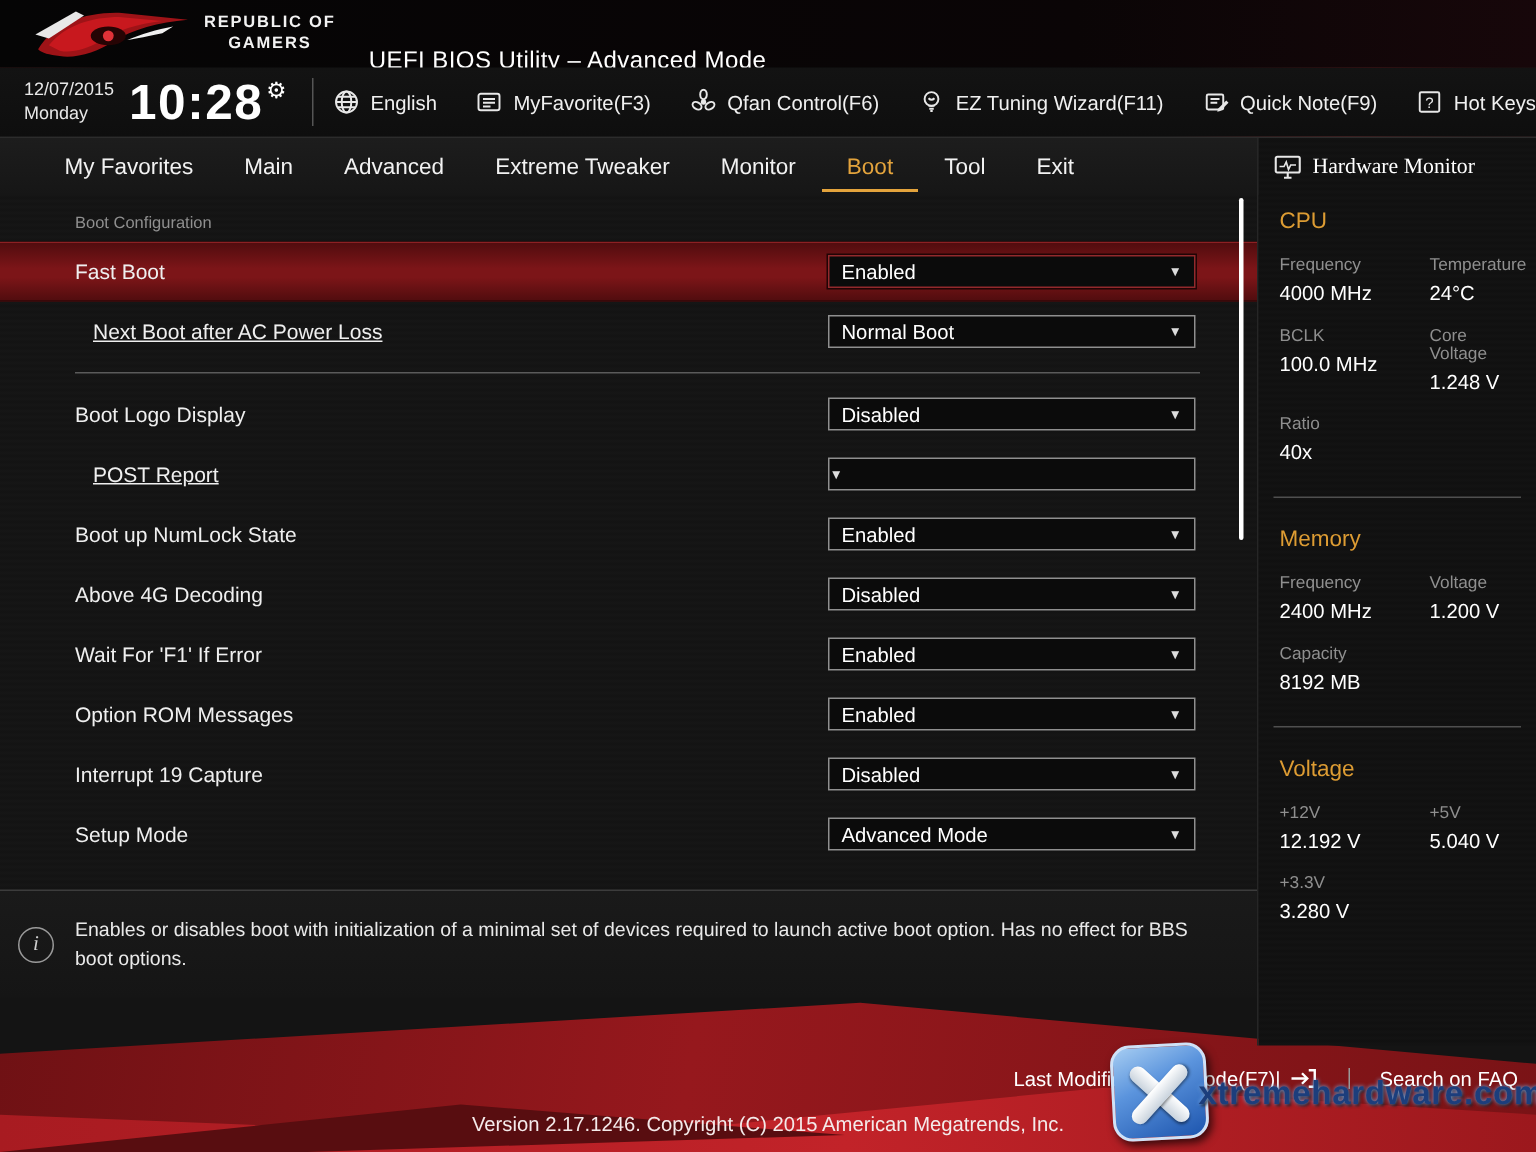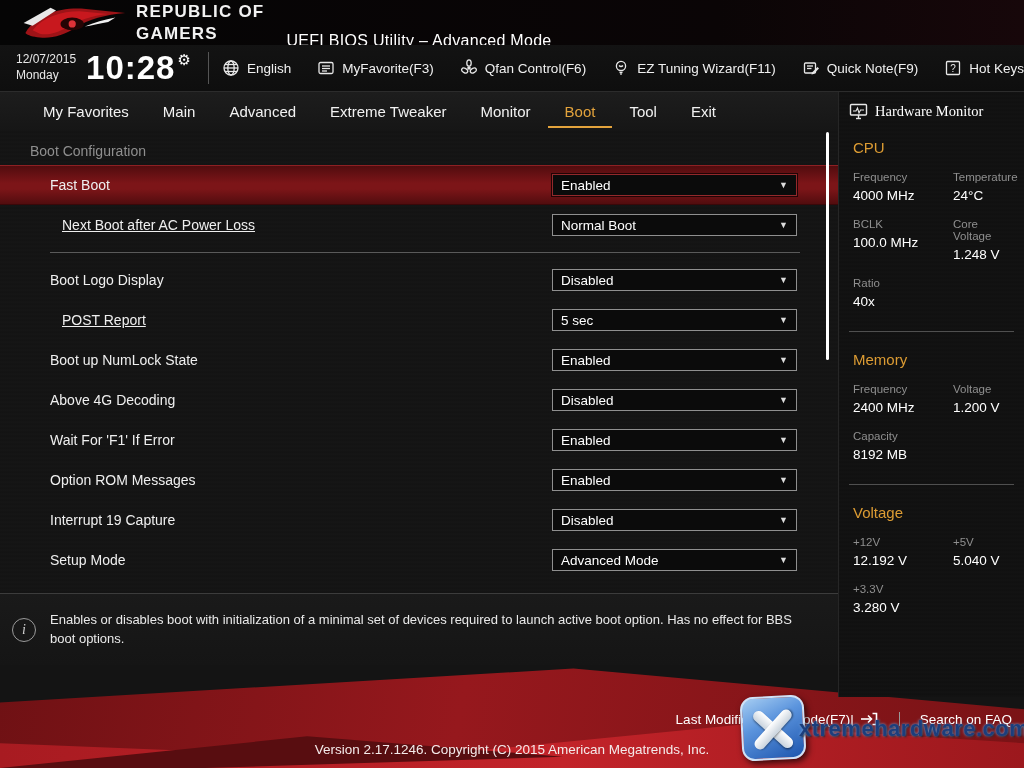--- a/index.html
+++ b/index.html
@@ -22,21 +22,21 @@
     clip-path:polygon(0 78%, 38% 92%, 72% 62%, 100% 78%, 100% 100%, 0 100%);
     background:linear-gradient(90deg,#a81b21 0%, #c22329 55%, #9c181d 100%); }
   .bottom-red .poly3 { position:absolute; inset:0;
     clip-path:polygon(0 100%, 30% 72%, 55% 90%, 20% 100%);
     background:#580d10; }
 
   
   .header { position:absolute; left:0; top:0; width:1024px; height:45px; z-index:2;
     background:linear-gradient(90deg,#050505 0%, #0a0506 70%, #17070a 100%); display:flex; align-items:center; }
   .rog-logo { width:108px; height:40px; margin-left:20px; flex:0 0 auto; }
-  .brand { margin-left:8px; color:#f2f2f2; font-weight:bold; font-size:17px; letter-spacing:1.2px; line-height:1.25; }
+  .brand { margin-left:8px; color:#f2f2f2; font-weight:bold; font-size:11px; letter-spacing:1.2px; line-height:1.25;text-align:center; }
   .app-title { margin-left:22px; color:#ffffff; font-size:16px; letter-spacing:.3px;margin-top:36px; }
 
   
   .toolbar { position:absolute; left:0; top:45px; width:1024px; height:47px; z-index:2;
     background:linear-gradient(180deg,#131313,#0e0e0e); border-bottom:1px solid #2c2c2c;
     display:flex; align-items:center; }
   .datetime { display:flex; align-items:center; margin-left:16px; }
   .date-block { color:#e8e8e8; font-size:12px; line-height:1.3; }
   .time { color:#ffffff; font-size:33px; font-weight:bold; margin-left:10px; letter-spacing:1px; }
   .time-gear { color:#ffffff; font-size:15px; vertical-align:14px; margin-left:2px; cursor:pointer; }
@@ -48,21 +48,21 @@
 
   
   .nav { position:absolute; left:0; top:92px; width:1024px; height:38px; z-index:2;
     background:linear-gradient(180deg,#1d1d1d,#161616); display:flex; align-items:center; padding-left:26px; }
   .tab { color:#f2f2f2; font-size:15px; padding:8px 17px; cursor:pointer; white-space:nowrap; }
   .tab.active { color:#e3a33c; border-bottom:2px solid #e3a33c; padding-bottom:6px; }
 
   
   .left-panel { position:absolute; left:0; top:130px; width:838px; height:535px; z-index:2;
     background:repeating-linear-gradient(180deg,#161616 0px,#131313 2px,#161616 4px); }
-  .section-title { color:#8f8f8f; font-size:14px; padding:13px 0 6px 30px; }
+  .section-title { color:#8f8f8f; font-size:11px; padding:13px 0 6px 50px; }
   .settings-list { position:relative; }
   .setting-row { position:relative; height:40px; display:flex; align-items:center; }
   .setting-row .row-label { color:#efefef; font-size:14px; margin-left:50px; }
   .setting-row.indent .row-label { margin-left:62px;text-decoration:underline; }
   .setting-row.highlighted { background:linear-gradient(180deg,#4f0c0e 0%, #7c1518 45%, #7c1518 60%, #4f0c0e 100%);
     box-shadow:inset 0 1px 0 #8d2023, inset 0 -1px 0 #3a0809; }
   .dropdown { position:absolute; left:552px; width:245px; height:22px; background:#0b0b0b;
     border:1px solid #8f8f8f; display:flex; align-items:center; cursor:pointer;gap:13px; }
   .setting-row.highlighted .dropdown { border-color:#93292c; box-shadow:0 0 0 1px #200405; }
   .dropdown-value { color:#ffffff; font-size:13.5px; margin-left:8px; flex:1; }
@@ -240,21 +240,20 @@
     <span class="row-label">Boot Logo Display</span>
     <div class="dropdown">
       <span class="dropdown-value">Disabled</span>
       <span class="dropdown-arrow">▼</span>
     </div>
   </div>
 
   <div class="setting-row indent">
     <span class="row-label">POST Report</span>
     <div class="dropdown">
-      <span class="dropdown-value">5 sec</span>
       <span class="dropdown-arrow">▼</span>
     </div>
   </div>
 
   <div class="setting-row">
     <span class="row-label">Boot up NumLock State</span>
     <div class="dropdown">
       <span class="dropdown-value">Enabled</span>
       <span class="dropdown-arrow">▼</span>
     </div>

